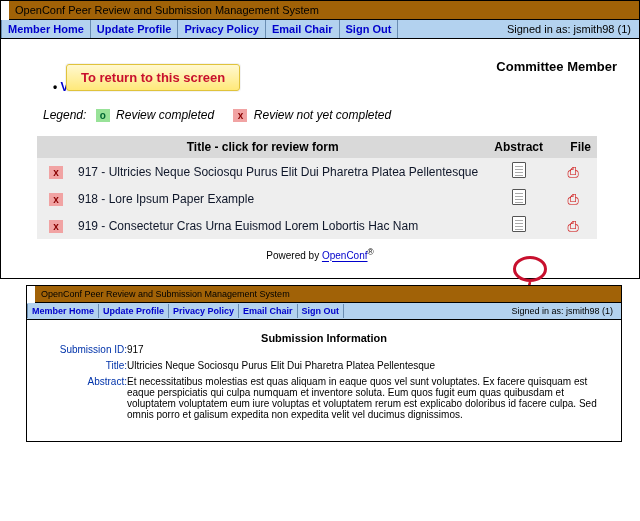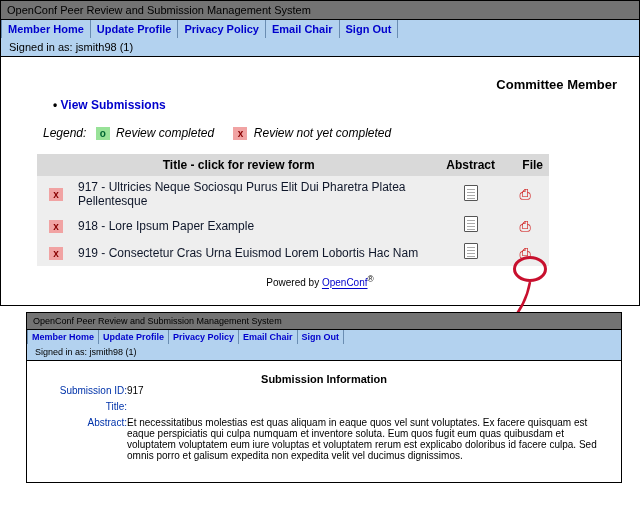--- a/index.html
+++ b/index.html
@@ -1,35 +1,35 @@
 <!DOCTYPE html>
 <html><head>
 <meta charset="utf-8">
 <style>
   * { box-sizing: border-box; margin: 0; padding: 0; }
   body { font-family: Arial, Helvetica, sans-serif; font-size: 12px; background: #fff; width: 640px; }
   .panel { border: 1px solid #000; margin-bottom: 6px; background: #fff; }
-  .titlebar { background: #737373; padding: 3px 6px; font-size: 11px; border-bottom: 1px solid #000; }
-  .navrow { background: #b3d2ef; display: flex; justify-content: space-between; align-items: flex-start; border-bottom: 1px solid #000; font-size: 11px; flex-direction: column; }
+  .titlebar { background: #a16207; padding: 3px 6px; font-size: 11px; border-bottom: 1px solid #000; margin-left: 8px; }
+  .navrow { background: #b3d2ef; display: flex; justify-content: space-between; align-items: center; border-bottom: 1px solid #000; font-size: 11px; }
   .navlinks { display: flex; }
   .navlinks a { color: #0000cc; text-decoration: none; padding: 3px 6px; border-right: 1px solid #6a8db2; font-weight: bold; }
   .navlinks a:first-child { border-left: 1px solid #6a8db2; }
   .signedin { padding: 3px 8px; font-size: 11px; }
   .mainbody { padding: 10px 22px 12px 22px; }
   .role { font-weight: bold; font-size: 13px; text-align: right; margin: 10px 0 6px 240px; }
   .bullet { margin: 4px 0 14px 30px; color: #0000cc; font-weight: bold; font-size: 12px; }
   .bullet::before { content: "• "; color: #000; }
   .h2 { font-weight: bold; font-size: 15px; margin: 6px 0 14px 0; }
   .blurb { margin: 0 0 12px 20px; font-size: 12px; }
   .blurb .link { color: #0000cc; }
   .legend { margin: 6px 0 14px 20px; font-style: italic; font-size: 12px; }
   .sq { display: inline-block; width: 14px; height: 13px; font-style: normal; font-weight: bold; font-size: 10px; line-height: 13px; text-align: center; margin: 0 3px 0 6px; vertical-align: middle; }
   .sq-o { background: #98e298; color: #063; }
   .sq-x { background: #f1a3a3; color: #800; }
-  table.sub { border-collapse: collapse; width: 512px; margin: 0 0 6px 14px; font-size: 12px; position: relative; }
+  table.sub { border-collapse: collapse; width: 560px; margin: 0 0 6px 14px; font-size: 12px; position: relative; }
   table.sub th { background: #d9d9d9; font-weight: bold; padding: 4px 6px; text-align: right; }
   table.sub th.left { text-align: center; }
   table.sub td { background: #eeeeee; padding: 4px 6px; vertical-align: middle; }
   table.sub td.status { width: 20px; text-align: center; }
   table.sub td.title a { color: #0f172a; text-decoration: none; }
   table.sub td.icon { width: 48px; text-align: center; }
   .docicon { display: inline-block; width: 14px; height: 16px; border: 1px solid #555; border-radius: 1px; position: relative; background: #fff; }
   .docicon::before { content: ""; position: absolute; left: 2px; right: 2px; top: 3px; height: 1px; background: #aaa; box-shadow: 0 3px 0 #aaa, 0 6px 0 #aaa, 0 9px 0 #aaa; }
   .pdficon { display:inline-block; width:14px; height:16px; position:relative; }
   .pdficon::before { content: "⎙"; color:#c00; font-size:14px; line-height:16px; }
@@ -116,20 +116,21 @@
         </tr>
       </tbody>
     </table>
 
     <div class="powered">
       <span>Powered by </span><a href="#">OpenConf</a><sup>®</sup>
     </div>
   </div>
 </div>
 
+<div class="callout top">To return to this screen</div>
 <div class="callout abs">Click Icon for Abstract</div>
 <div class="ring"></div>
 <svg class="arrow">
   <defs>
         <marker id="ah" markerWidth="8" markerHeight="8" refX="6" refY="3" orient="auto">
           <path d="M0,0 L6,3 L0,6 Z" fill="#c8102e"></path>
         </marker>
       </defs>
   <path d="M530,282 C520,340 450,365 413,378" stroke="#c8102e" stroke-width="2.5" fill="none" marker-end="url(#ah)"></path>
 </svg>
@@ -147,20 +148,21 @@
     <div class="signedin">Signed in as: jsmith98 (1)</div>
   </div>
   <div class="subinfo">
     <h3>Submission Information</h3>
     <div class="row">
       <div class="label">Submission ID:</div>
       <div class="val">917</div>
     </div>
     <div class="row">
       <div class="label">Title:</div>
+      <div class="val">Ultricies Neque Sociosqu Purus Elit Dui Pharetra Platea Pellentesque</div>
     </div>
     <div class="row">
       <div class="label">Abstract:</div>
       <div class="val">Et necessitatibus molestias est quas aliquam in eaque quos vel sunt voluptates. Ex facere quisquam est eaque perspiciatis qui culpa numquam et inventore soluta. Eum quos fugit eum quas quibusdam et voluptatem voluptatem eum iure voluptas et voluptatem rerum est explicabo doloribus id facere culpa. Sed omnis porro et galisum expedita non expedita velit vel ducimus dignissimos.</div>
     </div>
   </div>
 </div>
 
 </div>
 

